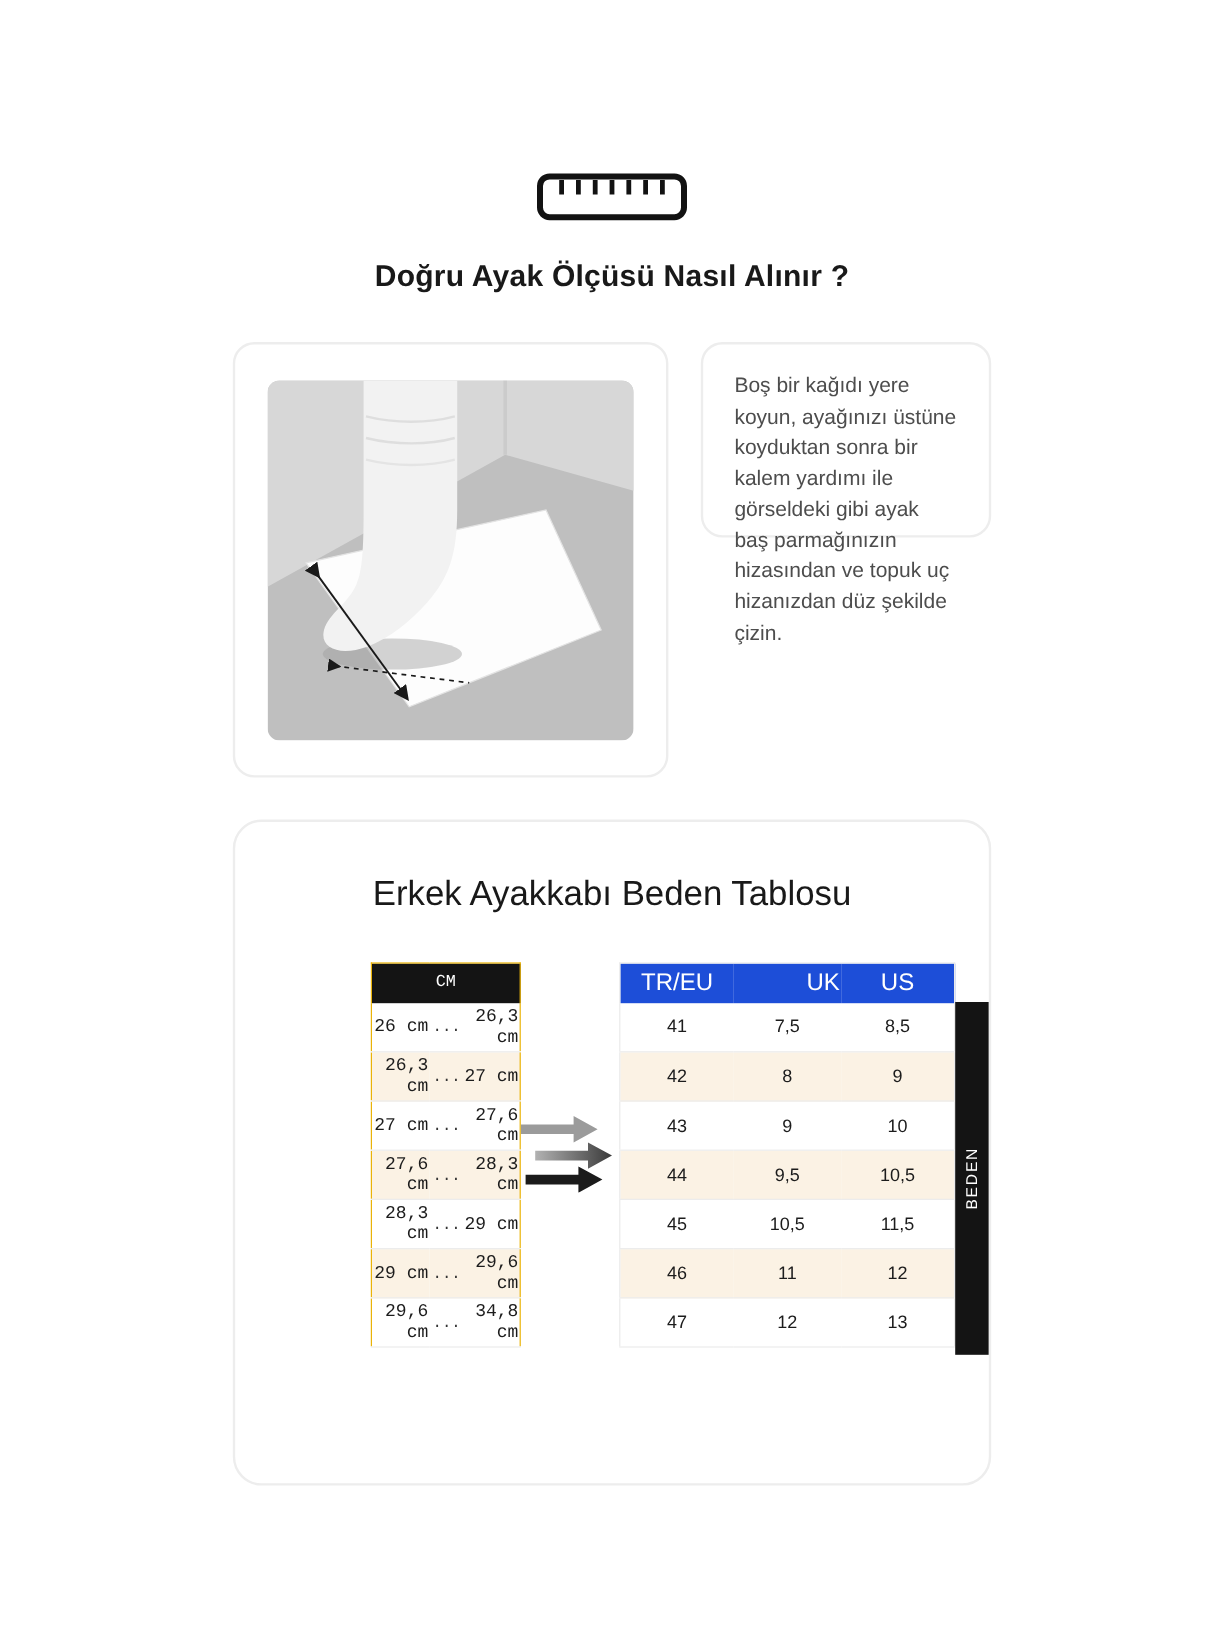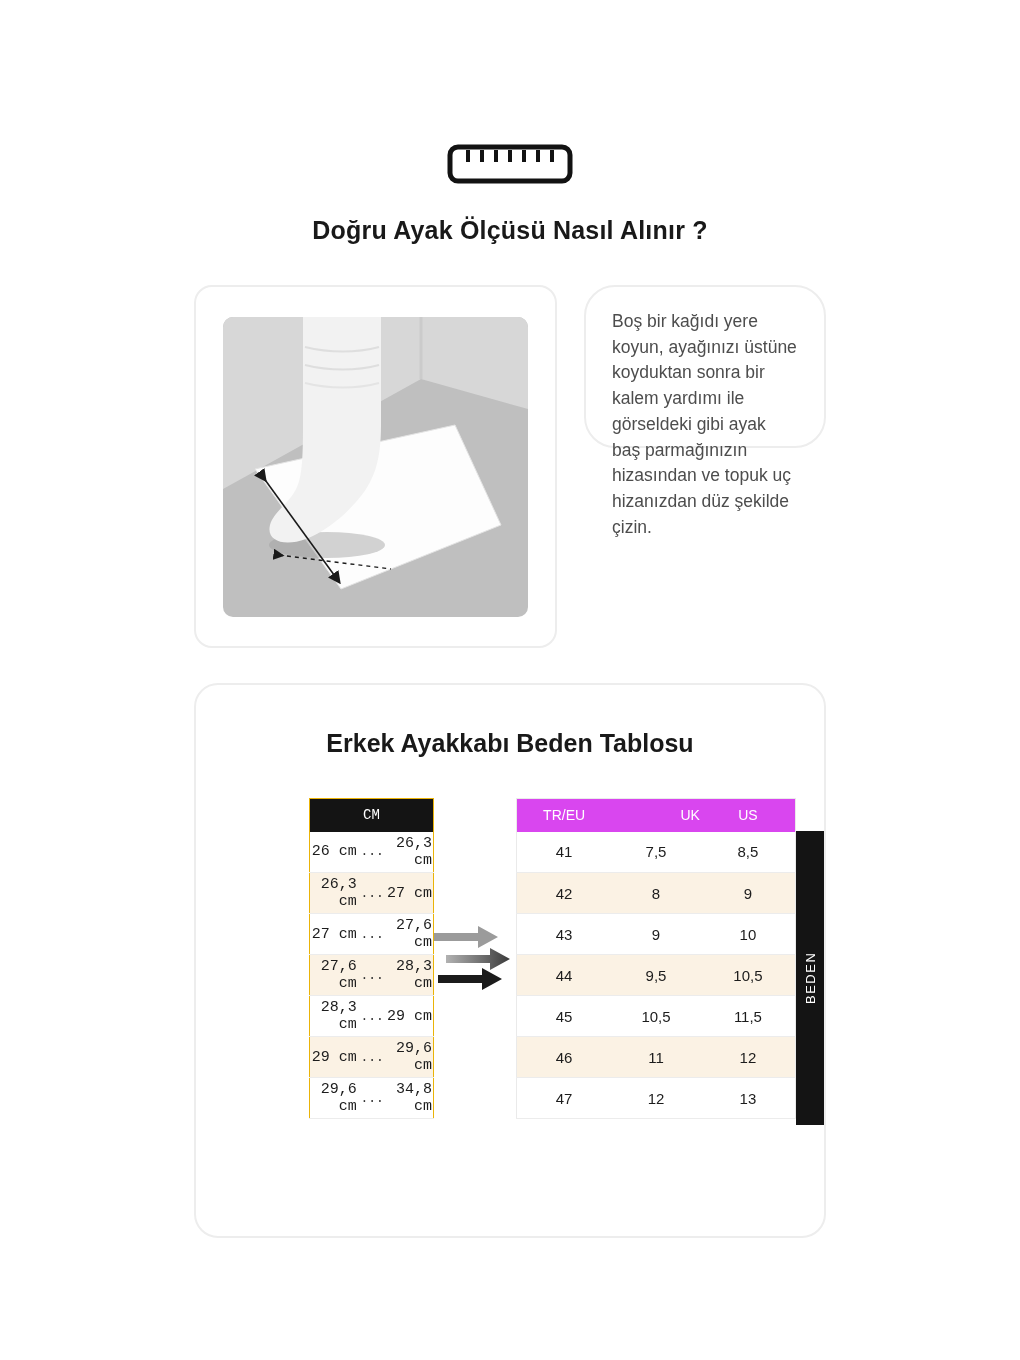--- a/index.html
+++ b/index.html
@@ -9,45 +9,45 @@
   .ruler-wrap { display:flex; justify-content:center; }
 
   .page-title { text-align:center; font-size:25px; font-weight:bold; color:#191919; margin:30px 0 0 0; letter-spacing:0.2px; }
 
   .top-section { display:flex; gap:27px; margin:40px 92px 0 92px; }
 
   .photo-card { width:363px; height:363px; flex:0 0 363px; border:2px solid #ededed; border-radius:18px; display:flex; align-items:center; justify-content:center; background:#fff; }
   .photo { width:305px; height:300px; border-radius:10px; overflow:hidden; display:block; }
 
   .right-col { flex:1; display:flex; flex-direction:column; gap:15px; }
-  .info-card { border:2px solid #ededed; border-radius:31px; padding:22px 26px; color:#4d4d4d; font-size:17.5px; line-height:1.47; background:#fff; }
+  .info-card { border:2px solid #ededed; border-radius:18px; padding:22px 26px; color:#4d4d4d; font-size:17.5px; line-height:1.47; background:#fff; }
   .info-card.first { height:163px; }
   .info-card.second { height:185px; display:flex; align-items:center; }
 
   .size-card { margin:35px 92px 0 92px; border:2px solid #ededed; border-radius:24px; height:555px; background:#fff; overflow:hidden; }
-  .size-title { text-align:center; font-size:25px; font-weight:bold; color:#191919; margin-top:44px; }
+  .size-title { text-align:center; font-size:29px; font-weight:normal; color:#191919; margin-top:44px; }
 
   .tables-row { display:flex; align-items:flex-start; margin-top:40px; padding-left:113px; }
 
   table { border-collapse:collapse; font-size:15px; color:#1c1c1c; }
   th { font-weight:normal; }
 
   .cm-table { width:215px; border:1px solid #eab308;font-family:Liberation Mono, monospace; }
   .cm-table th { background:#141414; color:#ffffff; font-size:14px; height:33px; text-align:center; }
   .cm-table td { height:41px; text-align:right; border-bottom:1px solid #ececec; }
   .cm-table td.c-from { width:90px; }
   .cm-table td.c-sep  { width:34px; font-size:13px; color:#333; }
   .cm-table td.c-to   { width:91px; }
   tbody tr:nth-child(even) { background:#fbf2e4; }
 
   .arrows-box { width:100px; display:flex; justify-content:center; margin-top:126px; }
 
   .right-group { display:flex; align-items:flex-start; }
   .size-table { width:280px; border:1px solid #eaeaea; }
-  .size-table th { background:#d946ef; color:#ffffff; font-size:14px; height:33px; text-align:center;margin-left:32px; }
+  .size-table th { background:#1d4ed8; color:#ffffff; font-size:20px; height:33px; text-align:center;margin-left:32px; }
   .size-table td { height:41px; text-align:center; border-bottom:1px solid #ececec; }
   .size-table .col-treu { width:95px; }
   .size-table .col-uk   { width:90px;text-align:right; }
   .size-table .col-us   { width:95px; }
 
   .beden-bar { width:28px; height:294px; margin-top:33px; background:#141414; color:#fff;
                display:flex; align-items:center; justify-content:center;
                writing-mode:vertical-rl; transform:rotate(180deg);
                font-size:13px; letter-spacing:1.5px; }
 </style>

